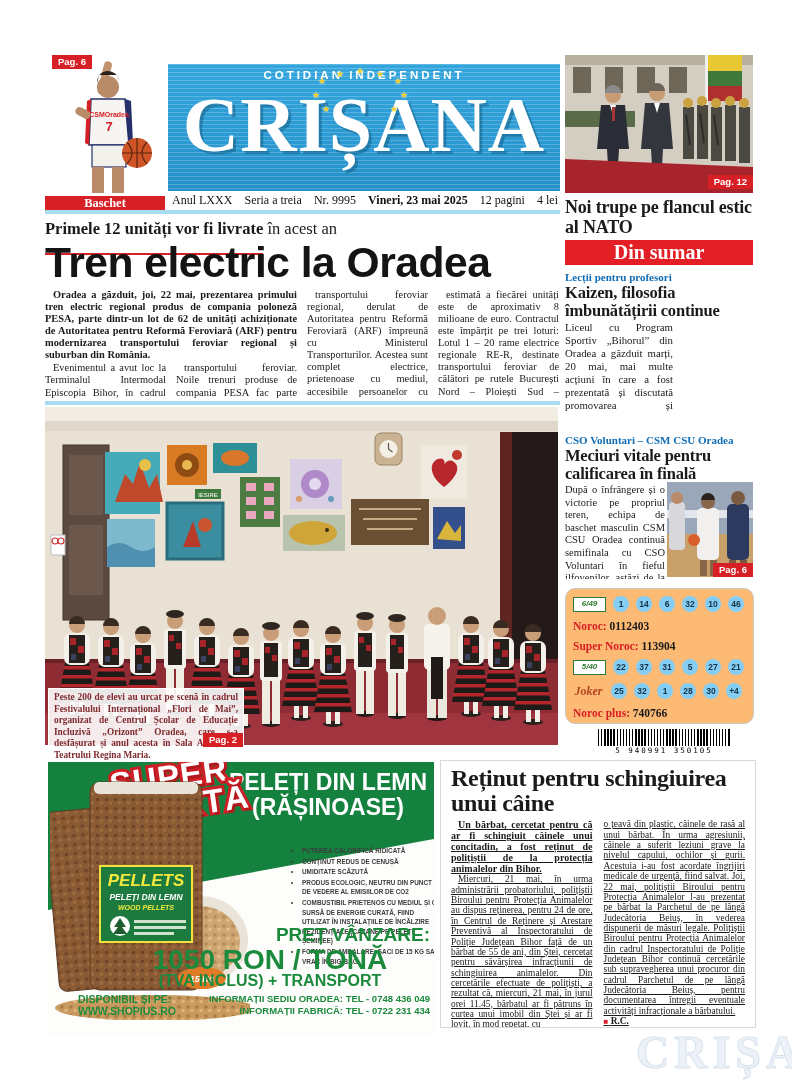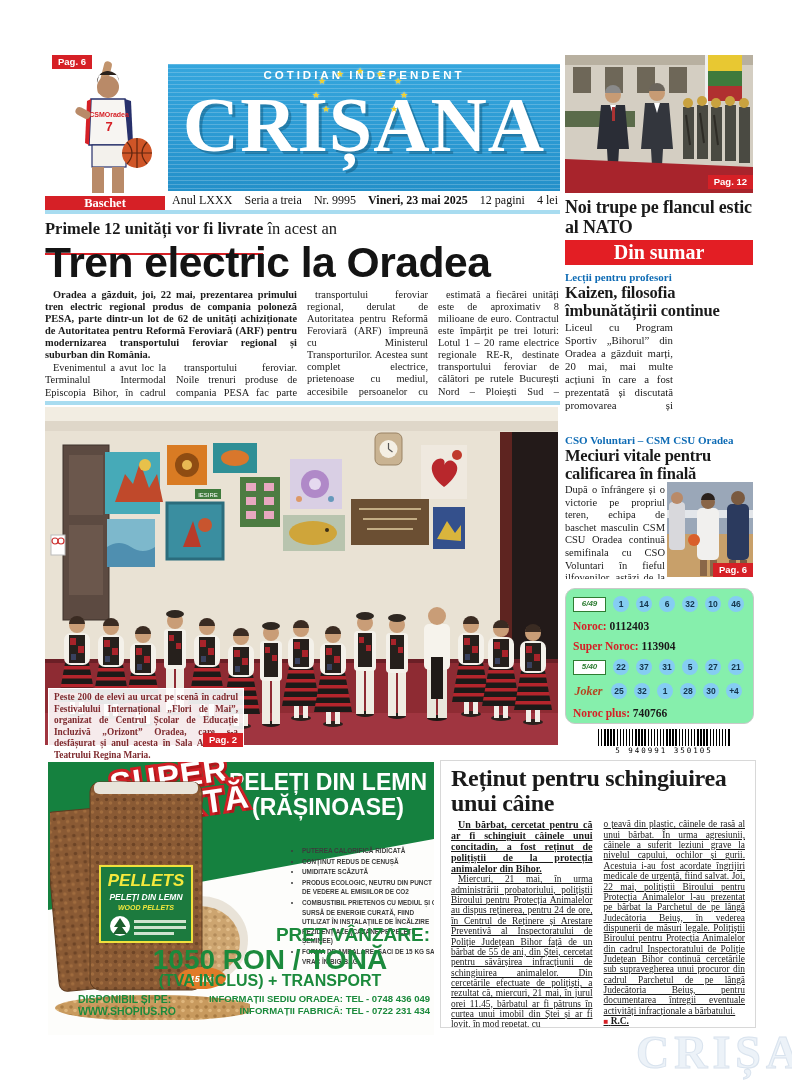--- a/index.html
+++ b/index.html
@@ -20,21 +20,21 @@
   .main-headline{font-family:"Liberation Sans",sans-serif;font-weight:bold;font-size:43px;letter-spacing:-.5px;transform:scaleX(.99);transform-origin:left;white-space:nowrap;color:#141414;}
   .bodytxt{font-size:10.4px;line-height:1.16;text-align:justify;}
   .bodytxt p{margin:0;text-indent:8px;}
   
   .sb-head{font-weight:bold;font-size:18px;line-height:1.12;letter-spacing:-.2px;}
   .din-sumar{background:#e31e24;color:#fff;font-weight:bold;font-size:20px;text-align:center;line-height:25px;}
   .kickblue{color:#0f6cb5;font-weight:bold;font-size:11px;font-family:"Liberation Serif",serif;}
   .sb-item-head{font-weight:bold;font-size:16.5px;line-height:1.08;letter-spacing:-.2px;}
   .sb-body{font-size:10.8px;line-height:1.2;text-align:justify;}
   
-  .lotto{border:1.5px solid #c9c9c9;border-radius:10px;background:#86efac;padding:7px 7px 4px 7px;box-sizing:border-box;display:flex;flex-direction:column;justify-content:space-between;}
+  .lotto{border:1.5px solid #c9c9c9;border-radius:10px;background:#fdba74;padding:7px 7px 4px 7px;box-sizing:border-box;display:flex;flex-direction:column;justify-content:space-between;}
   .lrow{display:flex;align-items:center;gap:3px;}
   .llogo{width:31px;height:13px;border:1.2px solid #2e7d32;color:#2e7d32;font-family:"Liberation Sans",sans-serif;font-weight:bold;font-style:italic;font-size:8px;line-height:11px;text-align:center;background:#fff;flex:0 0 auto;}
   .ljoker{width:31px;color:#b5441f;font-style:italic;font-weight:bold;font-size:12px;flex:0 0 auto;text-align:center;}
   .ball{width:16px;height:16px;border-radius:50%;background:#85cdf2;color:#13334a;font-family:"Liberation Sans",sans-serif;font-weight:bold;font-size:8.5px;display:inline-flex;align-items:center;justify-content:center;margin-left:4px;}
   .lnoroc{font-size:11.5px;font-weight:bold;}
   .lnoroc .lab{color:#d62026;}
   .barcode-bars{height:17px;background:repeating-linear-gradient(90deg,#000 0 1.4px,#fff 1.4px 3.1px);}
   .barcode-num{font-family:"DejaVu Sans Mono",monospace;font-size:7.5px;letter-spacing:2px;text-align:center;color:#000;}
   
   .caption{background:rgba(255,255,255,.90);border:1px solid #fff;color:#7e2a2e;font-weight:bold;font-size:9.3px;line-height:1.25;text-align:justify;padding:3px 5px;box-sizing:border-box;}

